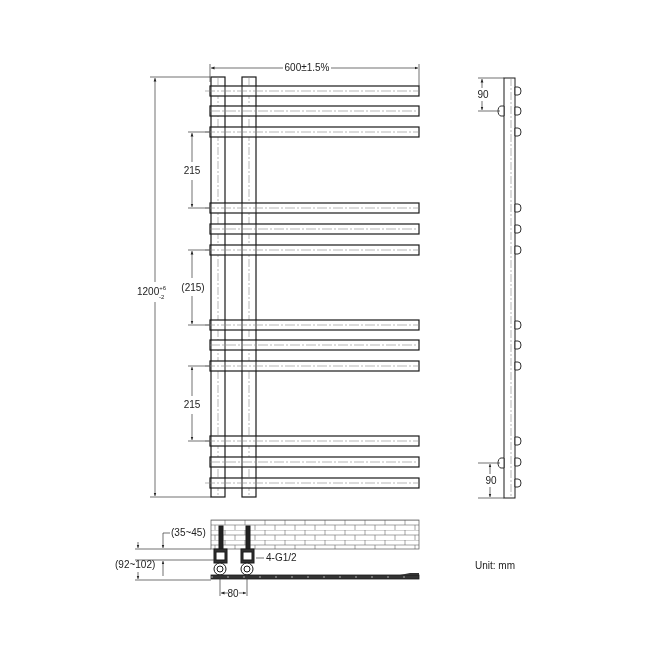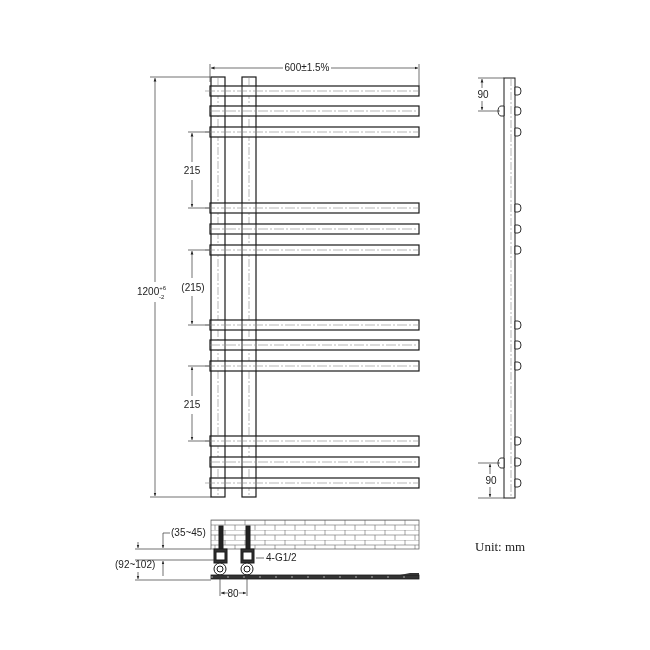--- a/index.html
+++ b/index.html
@@ -1,19 +1,19 @@
 <!DOCTYPE html>
 <html><head>
 <meta charset="utf-8">
 <style>
   html, body { margin:0; padding:0; background:#ffffff; }
   body { width:650px; height:650px; position:relative; overflow:hidden; font-family:"Liberation Sans", sans-serif; }
   #drawing { position:absolute; left:0; top:0; width:650px; height:650px; }
   .lbl { font-family:"Liberation Sans", sans-serif; font-size:10px; fill:#222; }
-  .unit { position:absolute; left:475px; top:539px; font-size:13px; color:#222; font-family:Liberation Serif, serif; }
+  .unit { position:absolute; left:475px; top:560px; font-size:10px; color:#222; font-family:Liberation Sans, sans-serif; }
 </style>
 </head>
 <body>
 
 <svg id="drawing" viewBox="0 0 650 650" xmlns="http://www.w3.org/2000/svg">
   <defs>
     <marker id="arr" markerWidth="6" markerHeight="6" refX="5" refY="3" orient="auto">
       <path d="M0,1 L5,3 L0,5 Z" fill="#222"></path>
     </marker>
     <marker id="arrS" markerWidth="6" markerHeight="6" refX="1" refY="3" orient="auto">

